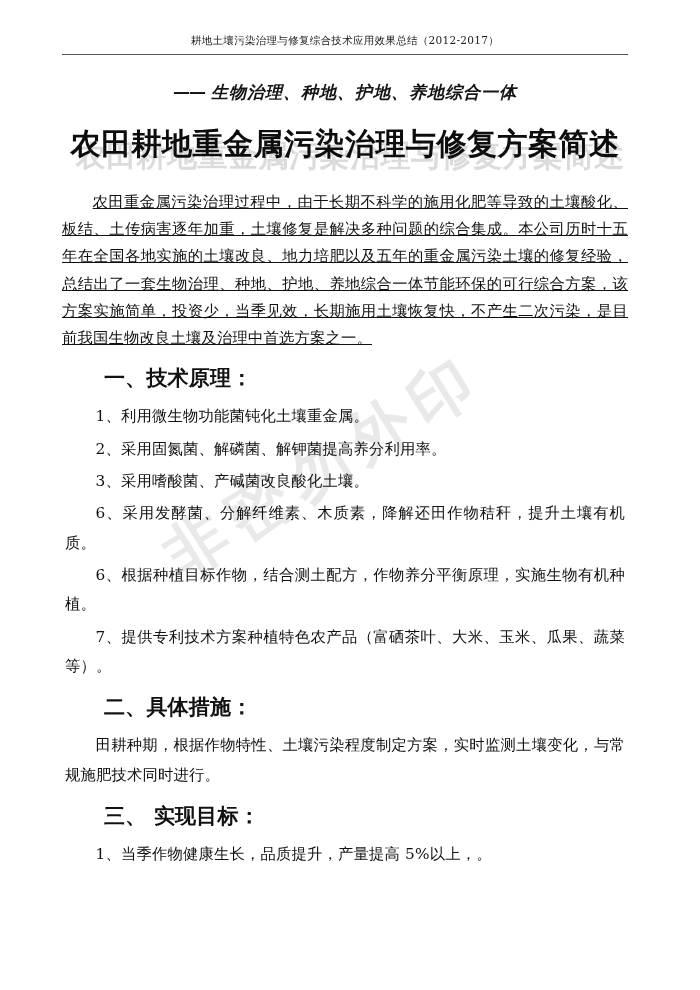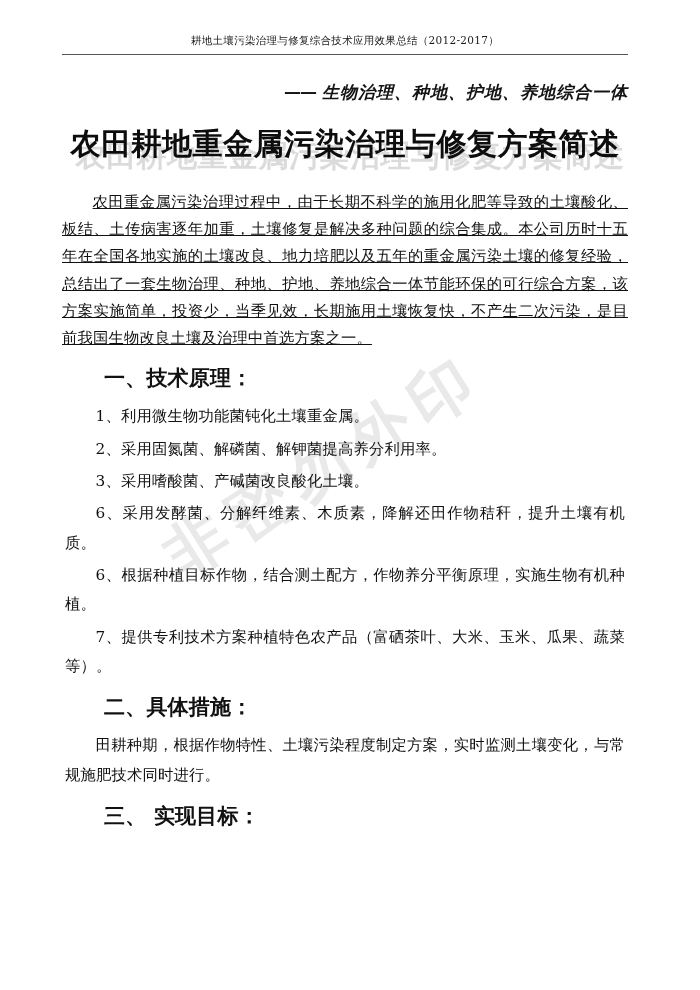--- a/index.html
+++ b/index.html
@@ -29,21 +29,21 @@
     color: #1a1a1a;
     padding-bottom: 6px;
     font-family: "DejaVu Serif", "Liberation Serif", serif;
   }
   .header-rule {
     border: 0;
     border-top: 1px solid #555;
     margin: 0 0 26px 0;
   }
   .subtitle {
-    text-align: right;
+    text-align: center;
     font-size: 17px;
     font-style: italic;
     font-weight: bold;
     letter-spacing: 1px;
     margin-bottom: 20px;
     color: #141414;
   }
   .subtitle .dash {
     font-style: normal;
     letter-spacing: -1px;
@@ -153,15 +153,16 @@
     <p class="item">2、采用固氮菌、解磷菌、解钾菌提高养分利用率。</p>
     <p class="item">3、采用嗜酸菌、产碱菌改良酸化土壤。</p>
     <p class="item">6、采用发酵菌、分解纤维素、木质素，降解还田作物秸秆，提升土壤有机质。</p>
     <p class="item">6、根据种植目标作物，结合测土配方，作物养分平衡原理，实施生物有机种植。</p>
     <p class="item">7、提供专利技术方案种植特色农产品（富硒茶叶、大米、玉米、瓜果、蔬菜等）。</p>
 
     <p class="section-heading">二、具体措施：</p>
     <p class="item">田耕种期，根据作物特性、土壤污染程度制定方案，实时监测土壤变化，与常规施肥技术同时进行。</p>
 
     <p class="section-heading">三、  实现目标：</p>
+    <p class="item">1、当季作物健康生长，品质提升，产量提高 5%以上，。</p>
 
   </div>
 </div>
 
 </body></html>

